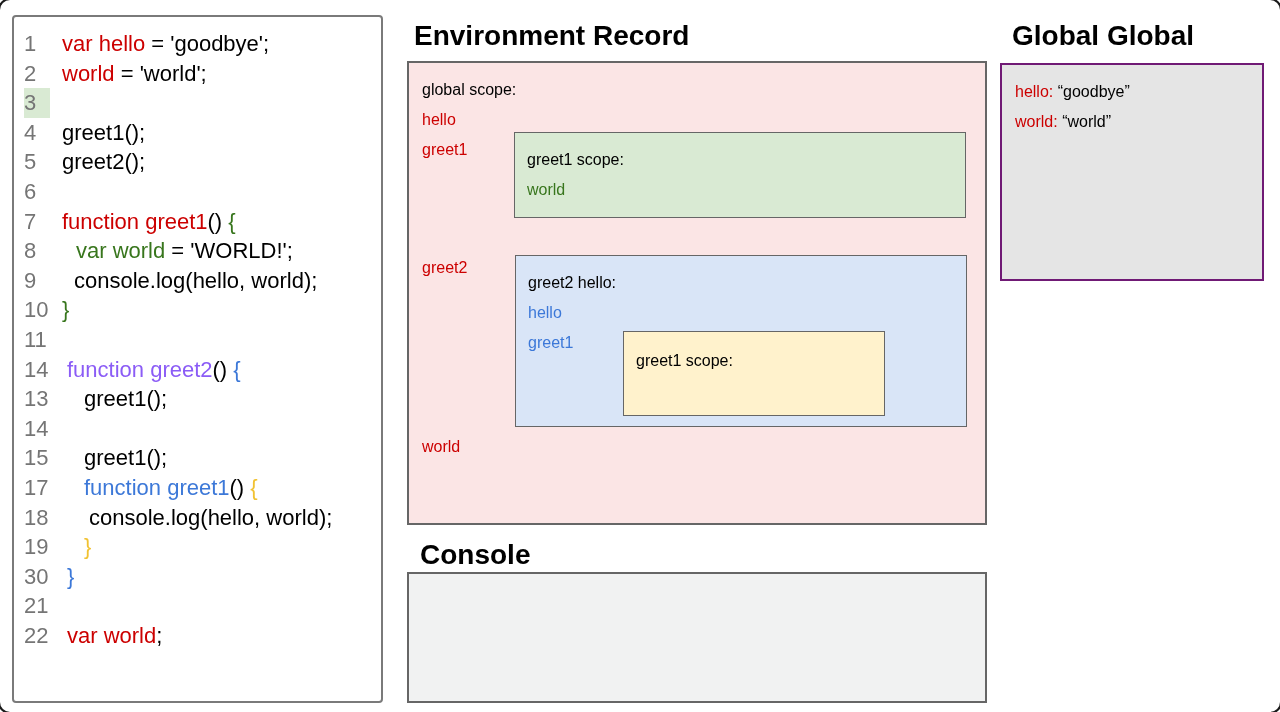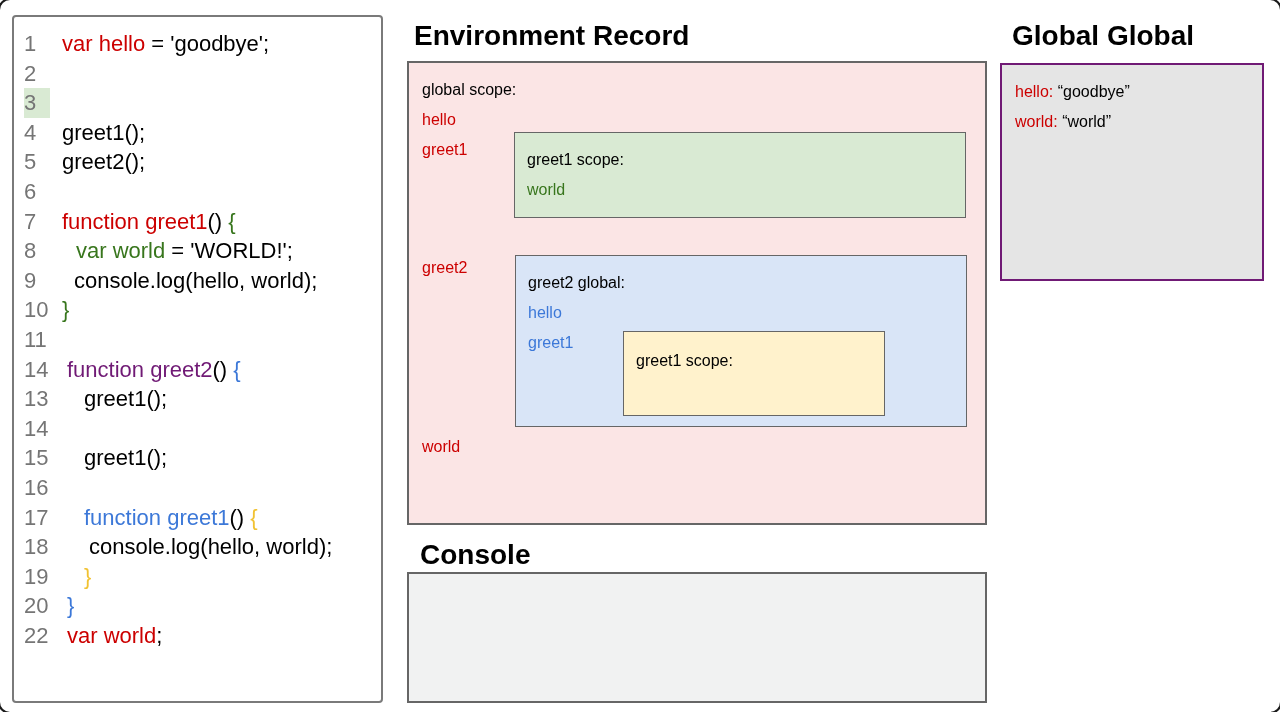--- a/index.html
+++ b/index.html
@@ -49,59 +49,59 @@
   }
 </style>
 </head>
 <body>
 
 <div class="slide-frame"></div>
 
 <div class="code-panel">
   <div>
       <div class="code-line"><span class="line-num">1</span><span class="code-text" style="padding-left: 0px;"><span style="color: rgb(204, 0, 0);">var hello</span><span style="color: rgb(0, 0, 0);"> = 'goodbye';</span></span></div>
-      <div class="code-line"><span class="line-num">2</span></div>
+      <div class="code-line"><span class="line-num">2</span><span class="code-text" style="padding-left: 0px;"><span style="color: rgb(204, 0, 0);">world</span><span style="color: rgb(0, 0, 0);"> = 'world';</span></span></div>
       <div class="code-line"><span class="line-num hl">3</span><span class="code-text" style="padding-left: 0px;"></span></div>
       <div class="code-line"><span class="line-num">4</span><span class="code-text" style="padding-left: 0px;"><span style="color: rgb(0, 0, 0);">greet1();</span></span></div>
       <div class="code-line"><span class="line-num">5</span><span class="code-text" style="padding-left: 0px;"><span style="color: rgb(0, 0, 0);">greet2();</span></span></div>
       <div class="code-line"><span class="line-num">6</span><span class="code-text" style="padding-left: 0px;"></span></div>
       <div class="code-line"><span class="line-num">7</span><span class="code-text" style="padding-left: 0px;"><span style="color: rgb(204, 0, 0);">function greet1</span><span style="color: rgb(0, 0, 0);">() </span><span style="color: rgb(56, 118, 29);">{</span></span></div>
       <div class="code-line"><span class="line-num">8</span><span class="code-text" style="padding-left: 14px;"><span style="color: rgb(56, 118, 29);">var world</span><span style="color: rgb(0, 0, 0);"> = 'WORLD!';</span></span></div>
       <div class="code-line"><span class="line-num">9</span><span class="code-text" style="padding-left: 12px;"><span style="color: rgb(0, 0, 0);">console.log(hello, world);</span></span></div>
       <div class="code-line"><span class="line-num">10</span><span class="code-text" style="padding-left: 0px;"><span style="color: rgb(56, 118, 29);">}</span></span></div>
       <div class="code-line"><span class="line-num">11</span><span class="code-text" style="padding-left: 0px;"></span></div>
-      <div class="code-line"><span class="line-num">14</span><span class="code-text" style="padding-left: 5px;"><span style="color: #701a75;">function greet2</span><span style="color: rgb(0, 0, 0);">() </span><span style="color: rgb(60, 120, 216);">{</span></span></div>
+      <div class="code-line"><span class="line-num">14</span><span class="code-text" style="padding-left: 5px;"><span style="color: #8b5cf6;">function greet2</span><span style="color: rgb(0, 0, 0);">() </span><span style="color: rgb(60, 120, 216);">{</span></span></div>
       <div class="code-line"><span class="line-num">13</span><span class="code-text" style="padding-left: 22px;"><span style="color: rgb(0, 0, 0);">greet1();</span></span></div>
       <div class="code-line"><span class="line-num">14</span></div>
       <div class="code-line"><span class="line-num">15</span><span class="code-text" style="padding-left: 22px;"><span style="color: rgb(0, 0, 0);">greet1();</span></span></div>
-      <div class="code-line"><span class="line-num">16</span><span class="code-text" style="padding-left: 0px;"></span></div>
       <div class="code-line"><span class="line-num">17</span><span class="code-text" style="padding-left: 22px;"><span style="color: rgb(60, 120, 216);">function greet1</span><span style="color: rgb(0, 0, 0);">() </span><span style="color: rgb(241, 194, 50);">{</span></span></div>
       <div class="code-line"><span class="line-num">18</span><span class="code-text" style="padding-left: 27px;"><span style="color: rgb(0, 0, 0);">console.log(hello, world);</span></span></div>
       <div class="code-line"><span class="line-num">19</span><span class="code-text" style="padding-left: 22px;"><span style="color: rgb(241, 194, 50);">}</span></span></div>
-      <div class="code-line"><span class="line-num">20</span><span class="code-text" style="padding-left: 5px;"><span style="color: rgb(60, 120, 216);">}</span></span></div>
+      <div class="code-line"><span class="line-num">30</span><span class="code-text" style="padding-left: 5px;"><span style="color: rgb(60, 120, 216);">}</span></span></div>
+      <div class="code-line"><span class="line-num">21</span><span class="code-text" style="padding-left: 0px;"></span></div>
       <div class="code-line"><span class="line-num">22</span><span class="code-text" style="padding-left: 5px;"><span style="color: rgb(204, 0, 0);">var world</span><span style="color: rgb(0, 0, 0);">;</span></span></div>
     </div>
 </div>
 
 <div class="sec-title" style="left:414px; top:22px;">Environment Record</div>
 
 <div class="er-box">
   <div class="lbl black" style="left:13px; top:14px;">global scope:</div>
   <div class="lbl red" style="left:13px; top:44px;">hello</div>
   <div class="lbl red" style="left:13px; top:74px;">greet1</div>
 
   <div class="scope-box scope-green">
     <div class="lbl black" style="left:12px; top:14px;">greet1 scope:</div>
     <div class="lbl green" style="left:12px; top:44px;">world</div>
   </div>
 
   <div class="lbl red" style="left:13px; top:192px;text-align:right;">greet2</div>
 
   <div class="scope-box scope-blue">
-    <div class="lbl black" style="left:12px; top:14px;">greet2 global:</div>
+    <div class="lbl black" style="left:12px; top:14px;">greet2 hello:</div>
     <div class="lbl blue" style="left:12px; top:44px;">hello</div>
     <div class="lbl blue" style="left:12px; top:74px;">greet1</div>
 
     <div class="scope-box scope-yellow">
       <div class="lbl black" style="left:12px; top:16px;">greet1 scope:</div>
     </div>
   </div>
 
   <div class="lbl red" style="left:13px; top:371px;">world</div>
 </div>

